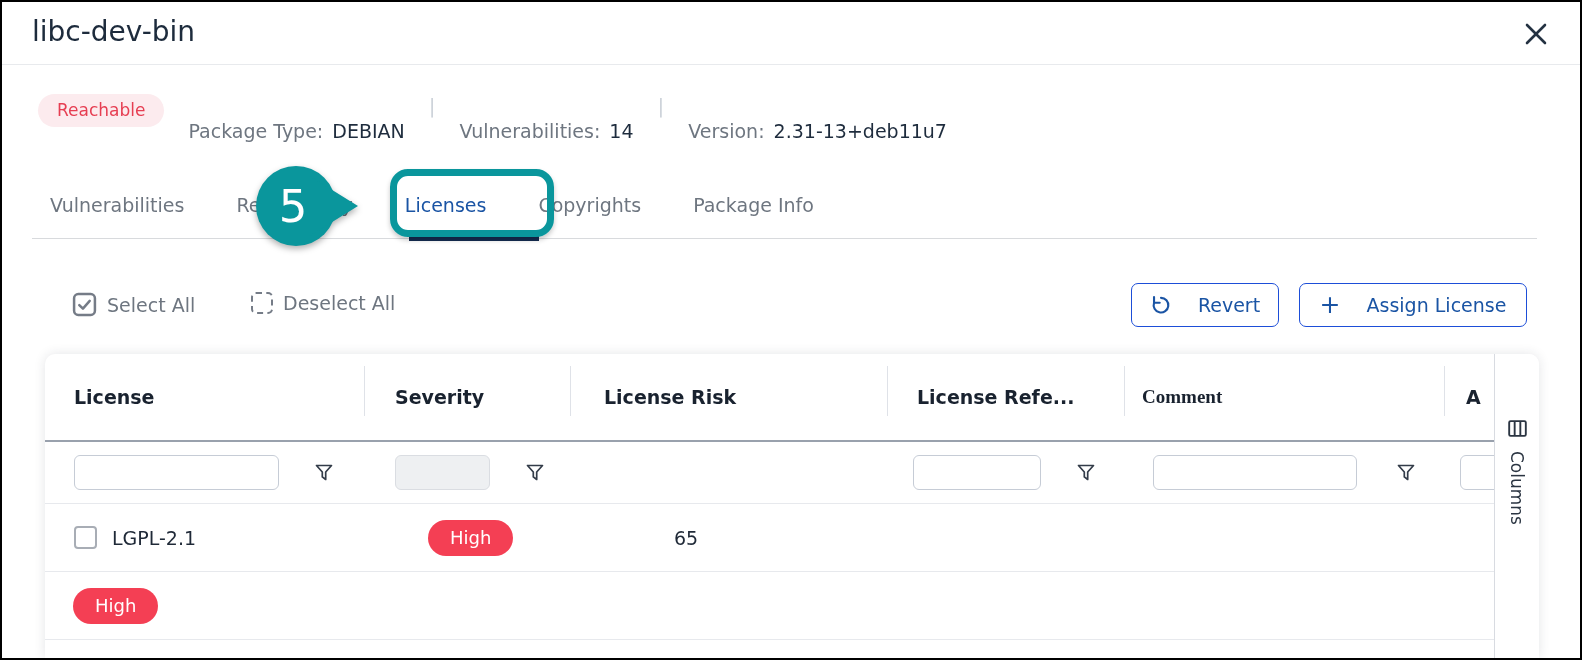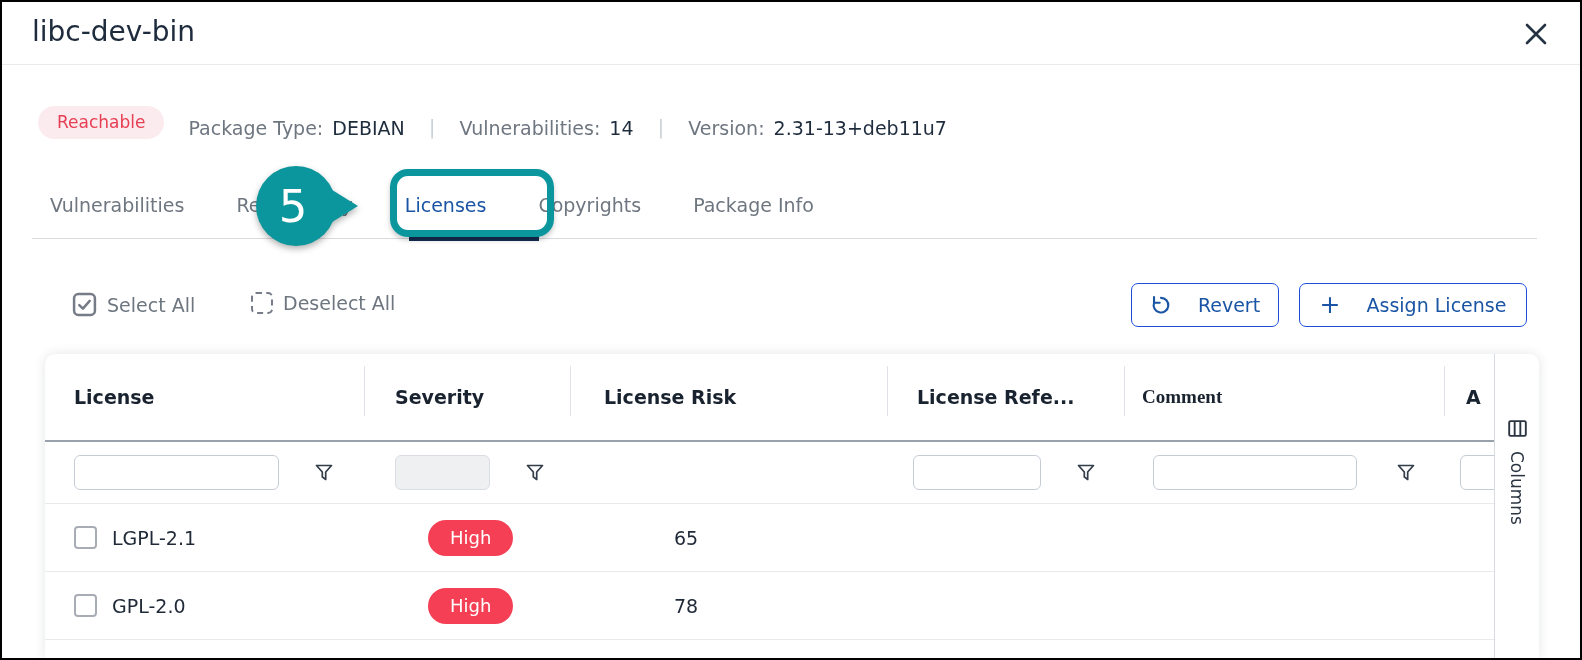--- a/index.html
+++ b/index.html
@@ -7,21 +7,21 @@
   body{font-family:"DejaVu Sans","Liberation Sans",sans-serif;color:#1e2c3d;}
 
   .frame{position:relative;width:1582px;height:660px;border:2px solid #000;background:#fff;overflow:hidden;}
 
   
   .modal-title{position:absolute;left:30px;top:13px;font-size:28px;color:#1d2b3c;}
   .close-btn{position:absolute;left:1518px;top:17px;width:32px;height:32px;background:none;border:none;cursor:pointer;padding:0;}
   .header-divider{position:absolute;left:0;top:62px;width:100%;height:1px;background:#e8eaed;}
 
   
-  .meta-row{position:absolute;left:36px;top:99px;height:38px;display:flex;align-items:flex-end;gap:24px;font-size:19px;}
+  .meta-row{position:absolute;left:36px;top:92px;height:38px;display:flex;align-items:flex-start;gap:24px;font-size:19px;}
   .badge-reachable{background:var(--reachable-bg);color:var(--reachable-text);font-size:17px;padding:8px 19px;border-radius:20px;line-height:1;}
   .meta-item{display:flex;align-items:center;gap:9px;margin-top:26px;}
   .meta-label{color:#6e7680;}
   .meta-value{color:#1e2c3d;}
   .meta-sep{color:#ccd2d9;font-size:20px;}
 
   
   .tabs{position:absolute;left:48px;top:192px;display:flex;gap:52px;font-size:19px;}
   .tab{color:#6e7680;background:none;border:none;font:inherit;cursor:pointer;padding:0;}
   .tab.active{color:var(--link-blue);}
@@ -208,28 +208,21 @@
         <div class="dcell">
           <span class="risk-val">65</span>
         </div>
         <div class="dcell"></div>
         <div class="dcell"></div>
         <div class="dcell"></div>
       </div>
 
       <div class="trow datarow">
         <div class="dcell">
-          <input type="checkbox" class="row-check" style="">
-          <span class="lic-name">GPL-2.0</span>
-        </div>
-        <div class="dcell">
           <span class="sev-badge">High</span>
-        </div>
-        <div class="dcell">
-          <span class="risk-val">78</span>
         </div>
         <div class="dcell"></div>
         <div class="dcell"></div>
         <div class="dcell"></div>
       </div>
 
       <div class="trow datarow"></div>
     </div>
 
     <div class="columns-panel">

